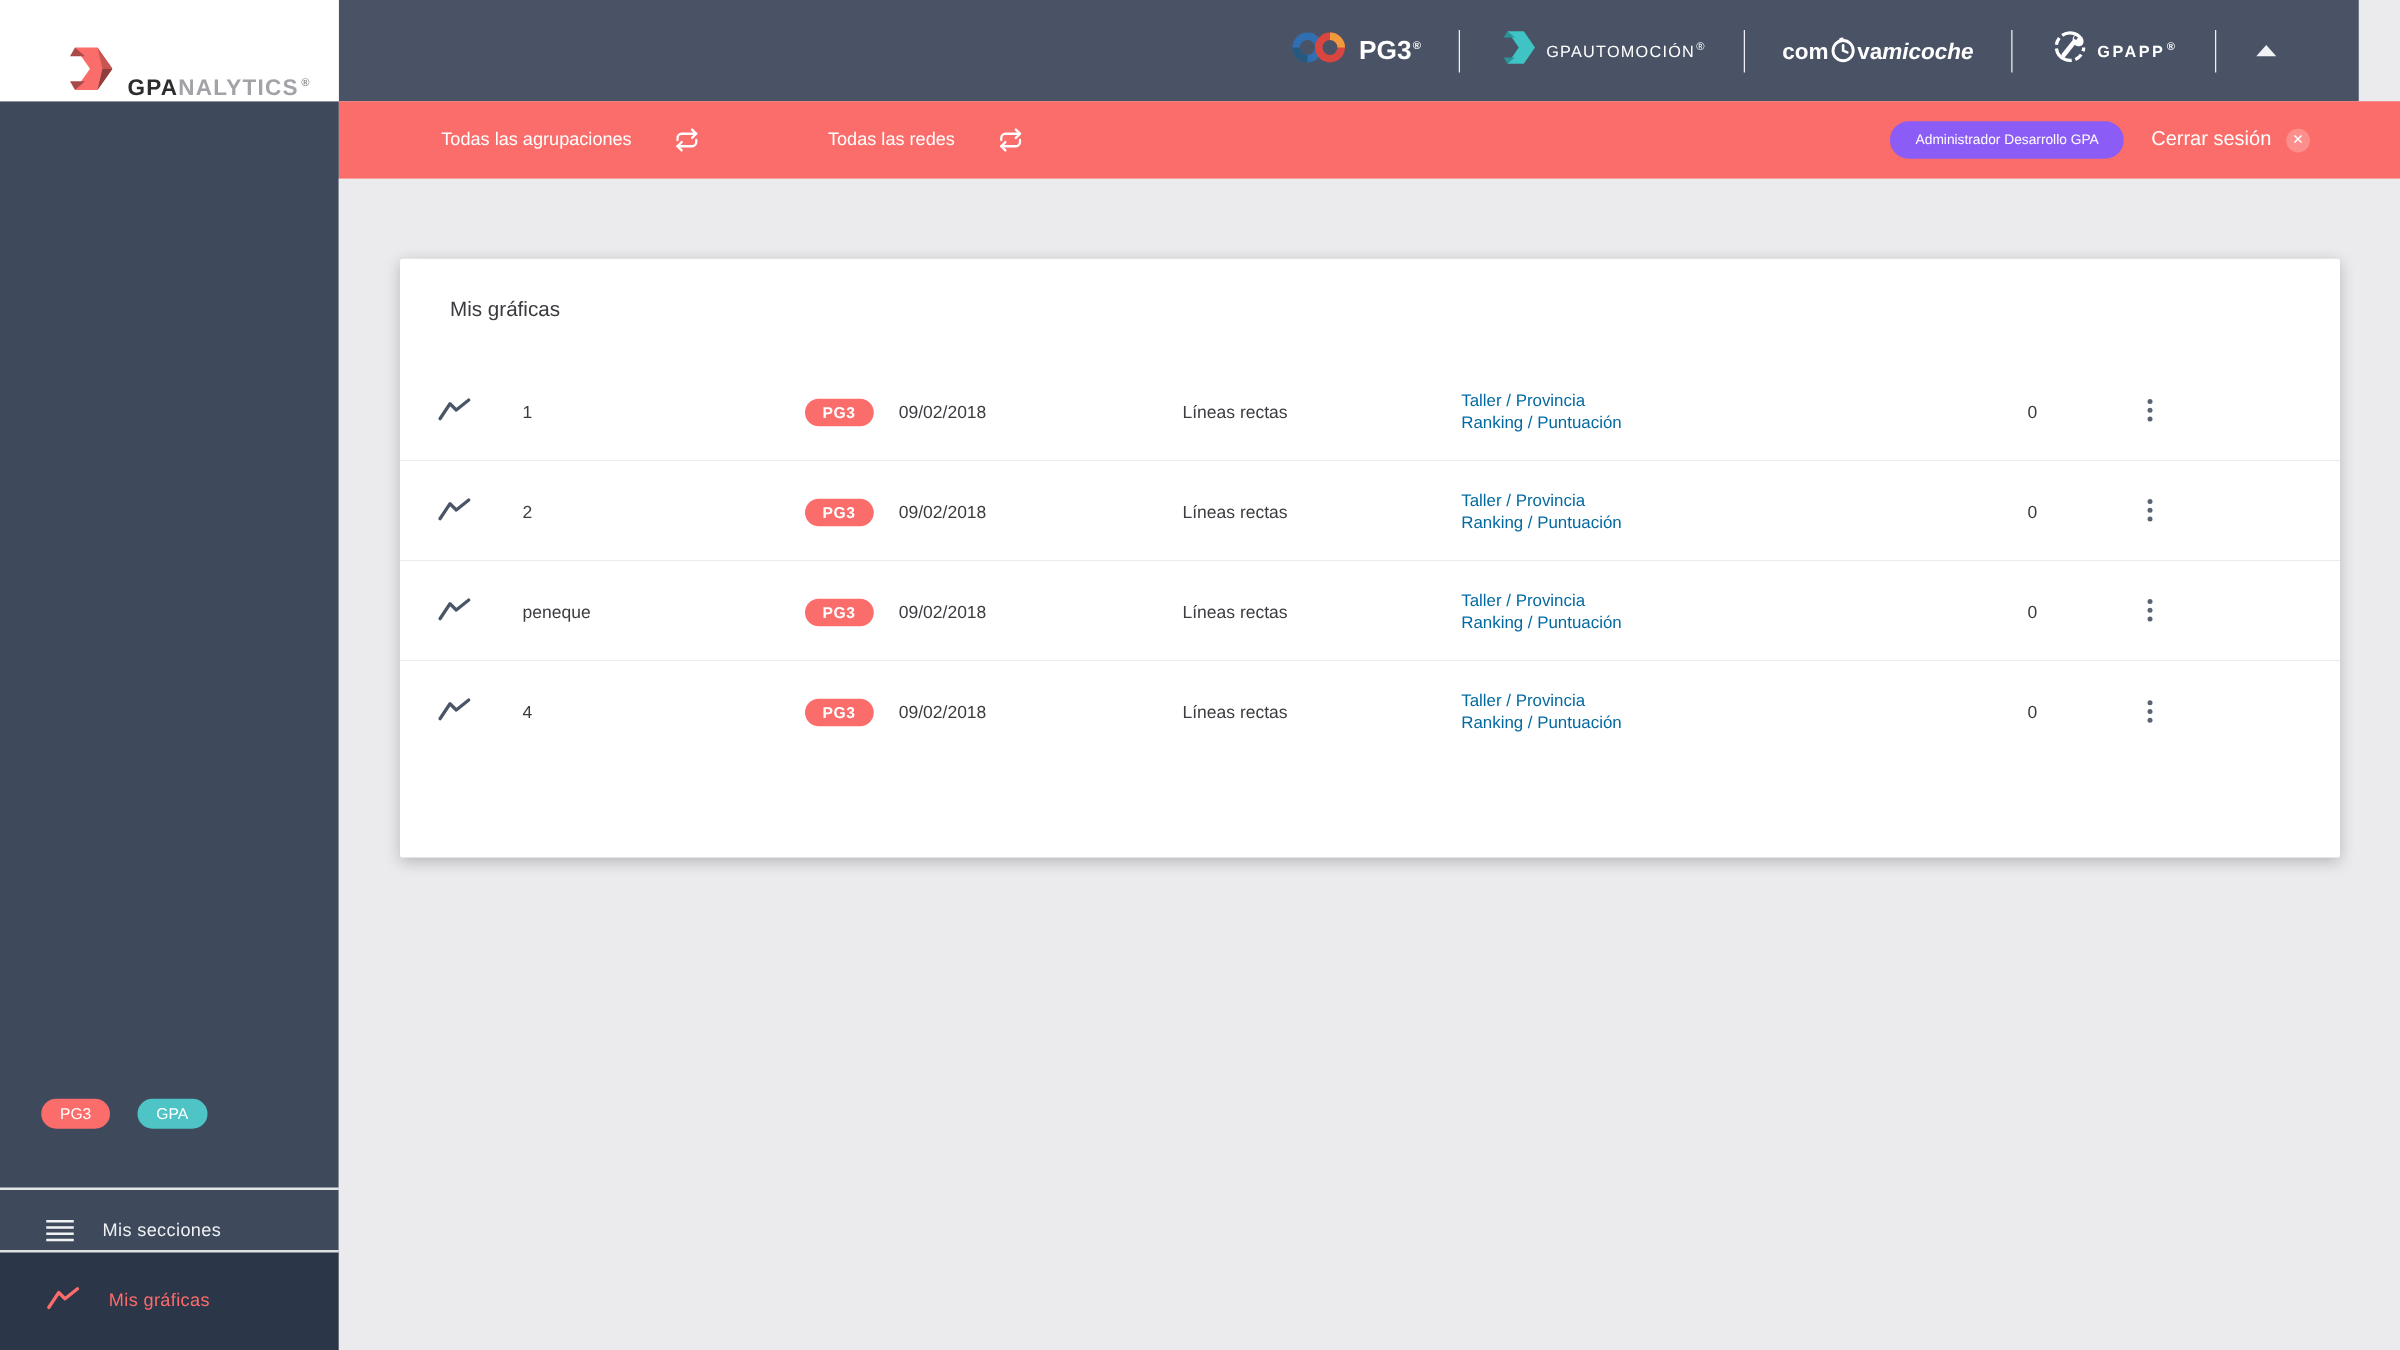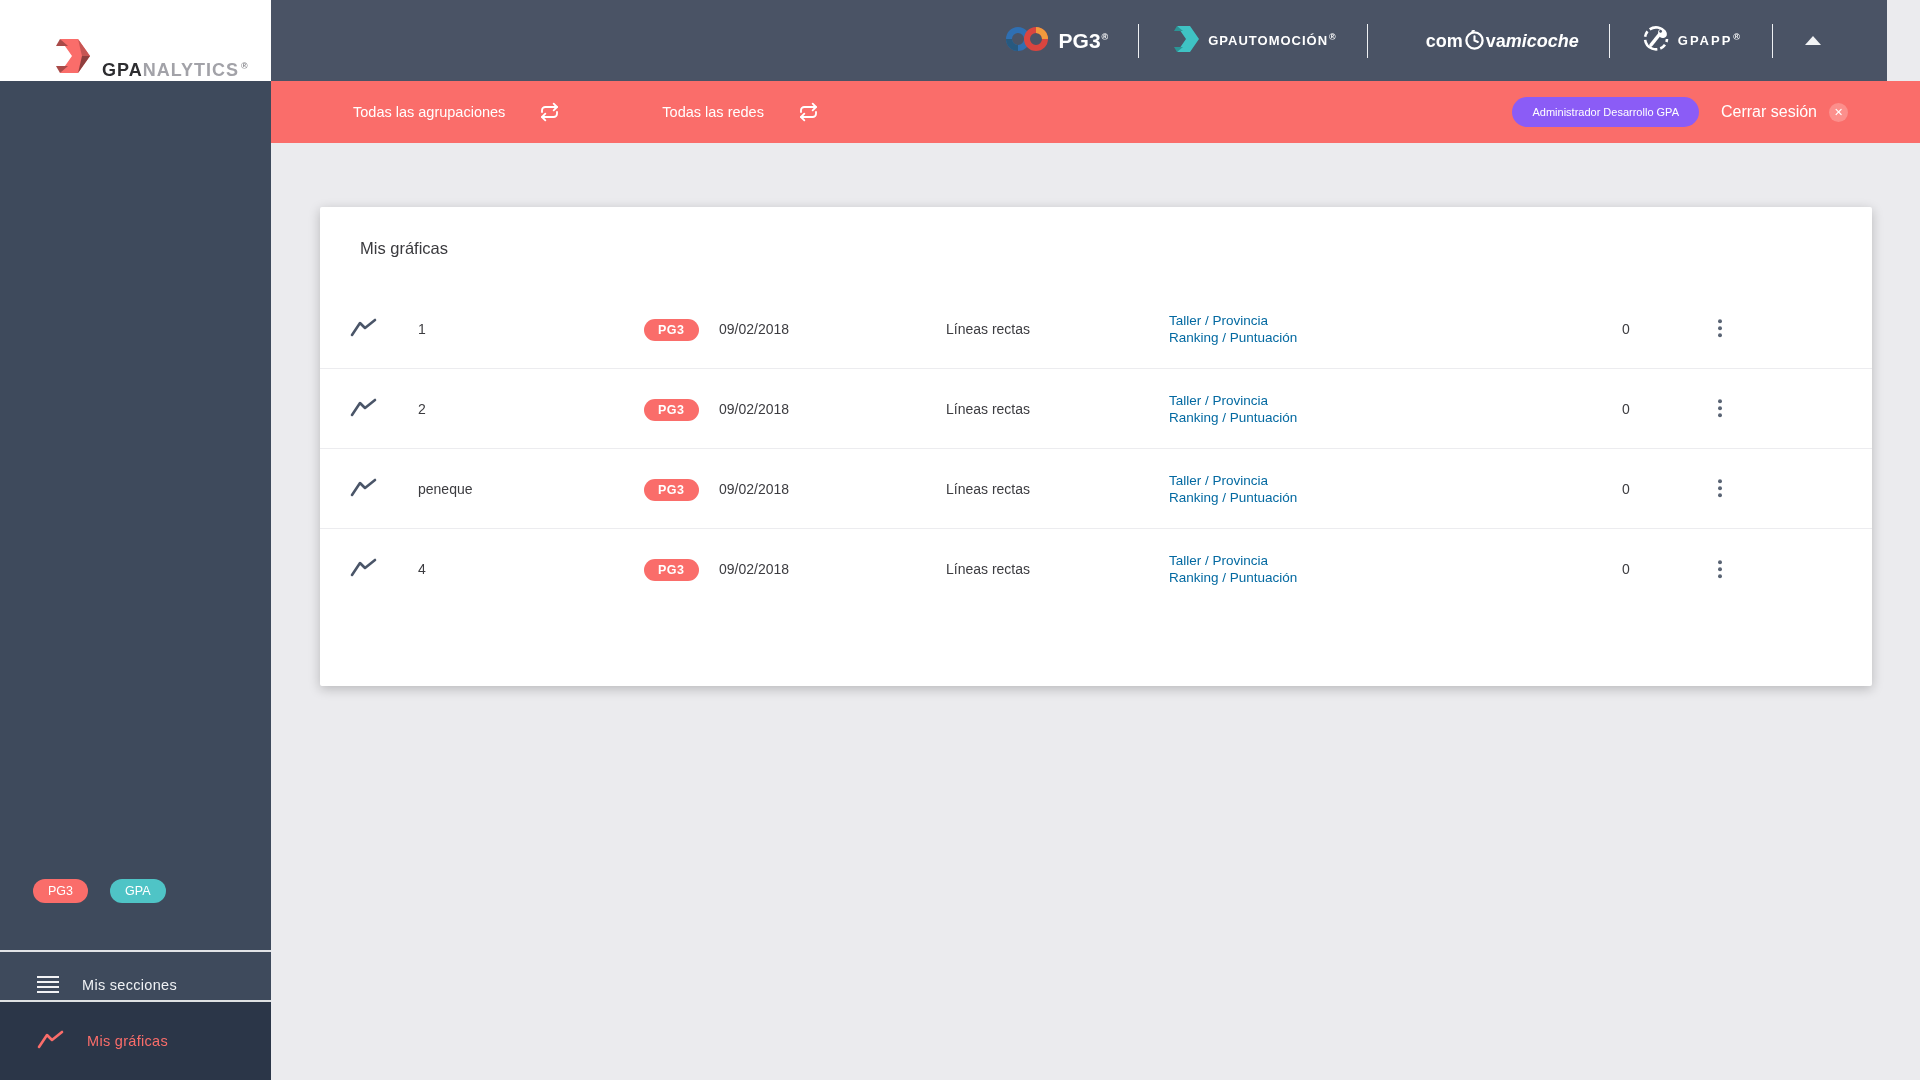--- a/index.html
+++ b/index.html
@@ -12,22 +12,22 @@
   .logo-text { font-size:18px; letter-spacing:1px; margin-left:12px; color:#2d2d30; font-weight:bold; }
   .logo-text .lt2 { color:#a2a2a8; font-weight:bold; }
   .logo-text sup { font-size:9px; color:#8b8b90; margin-left:2px; }
 
   .topbar { position:absolute; left:271px; top:0; width:1616px; height:81px; background:#4a5365;
     display:flex; align-items:center; justify-content:flex-end; padding-right:66px; }
   .brand { display:flex; align-items:center; color:#fff; white-space:nowrap; }
   .brand-sep { width:1px; height:34px; background:#eef0f3; margin:0 30px; }
   .b-pg3 { font-size:21px; font-weight:bold; margin-left:10px; }
   .b-pg3 sup,.b-auto sup,.b-gpapp sup { font-size:9px; margin-left:1px; }
-  .b-auto { font-size:13px; font-weight:bold; letter-spacing:1px; margin-left:9px; }
-  .b-com { font-size:18px; font-weight:bold;margin-left:28px; }
+  .b-auto { font-size:13px; font-weight:normal; letter-spacing:1px; margin-left:9px; }
+  .b-com { font-size:18px; font-weight:bold; }
   .b-com .ital { font-style:italic; }
   .b-gpapp { font-size:13px; font-weight:bold; letter-spacing:2px; margin-left:8px; }
   .caret-up { width:0; height:0; border-left:8px solid transparent; border-right:8px solid transparent;
     border-bottom:9px solid #f2f3f5; margin-left:2px; }
 
   
   .filterbar { position:absolute; left:271px; top:81px; width:1649px; height:62px; background:#fa6d6a;
     display:flex; align-items:center; padding-right:72px; color:#fff; }
   .f-label { font-size:14.5px; }
   .f-lbl1 { margin-left:82px; }

